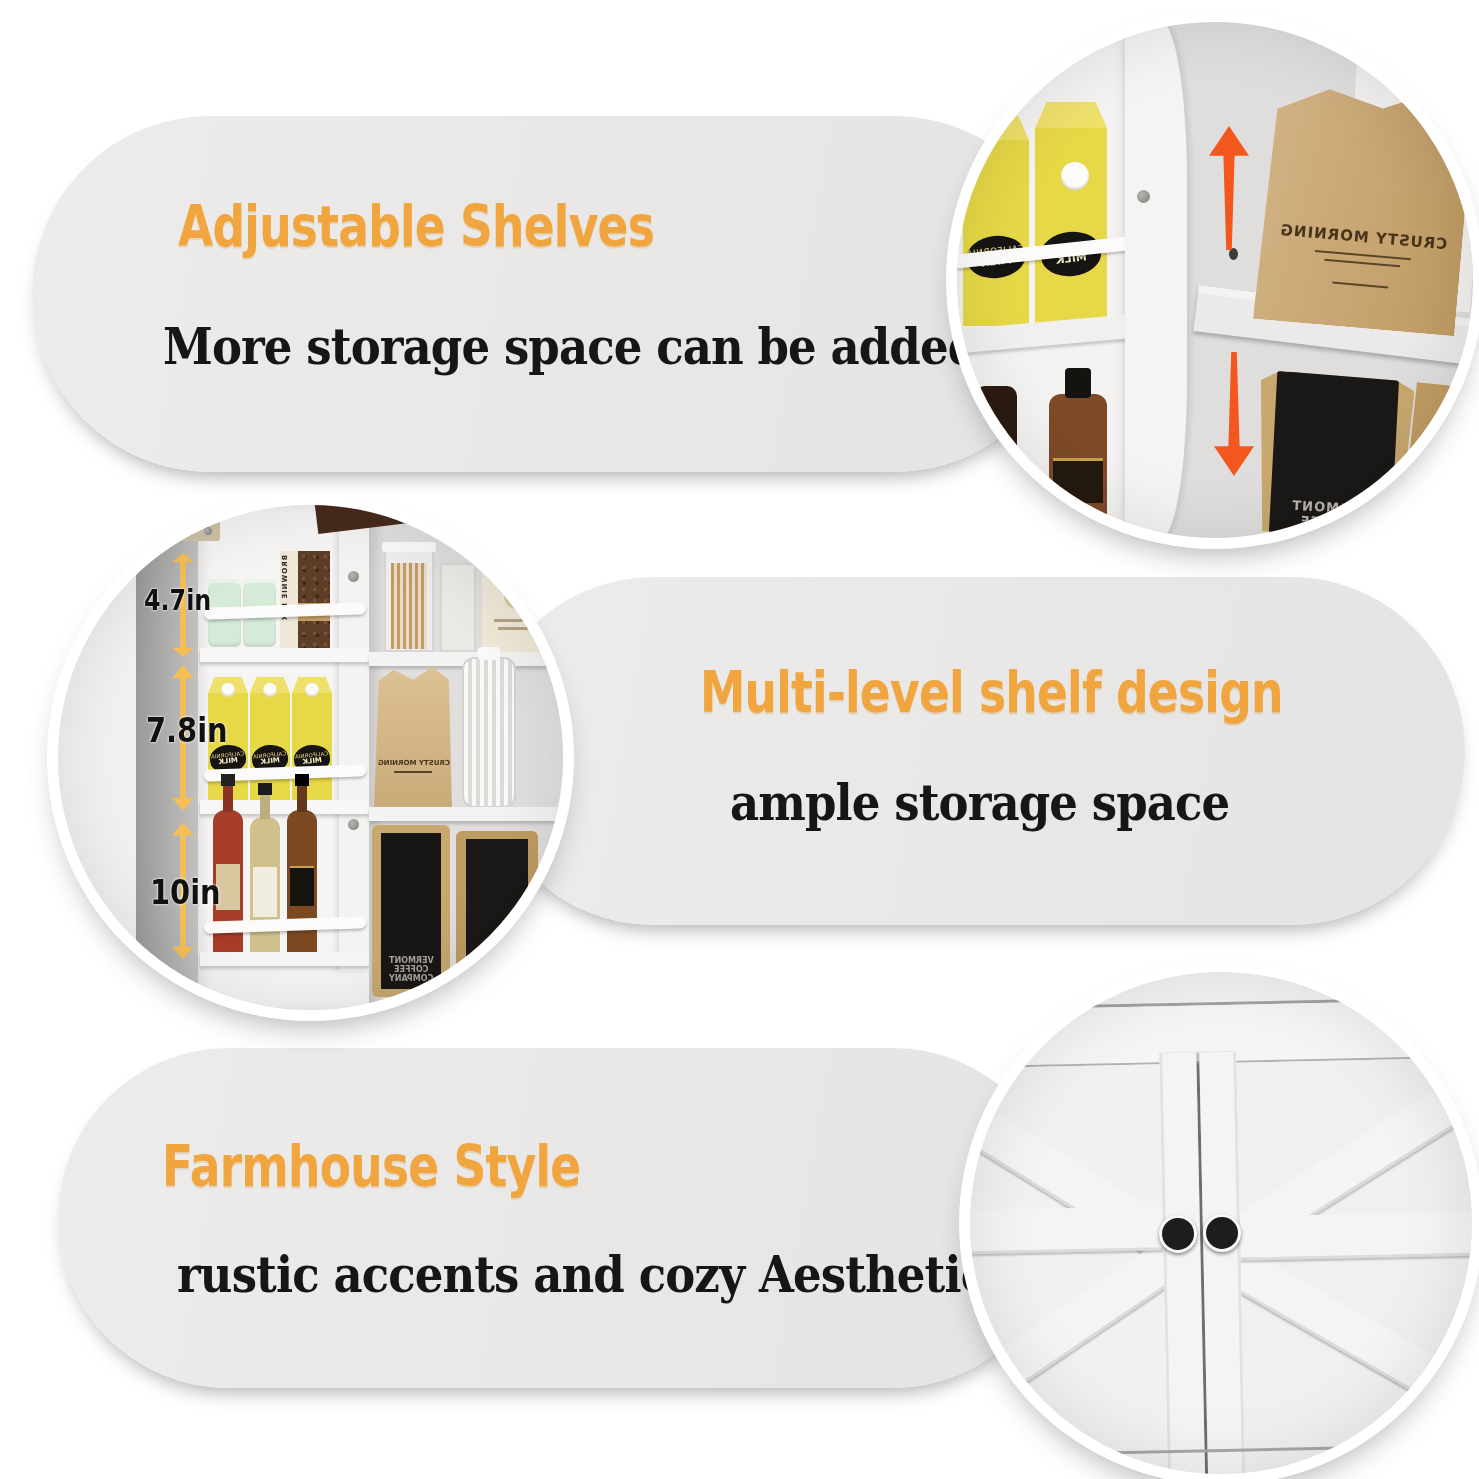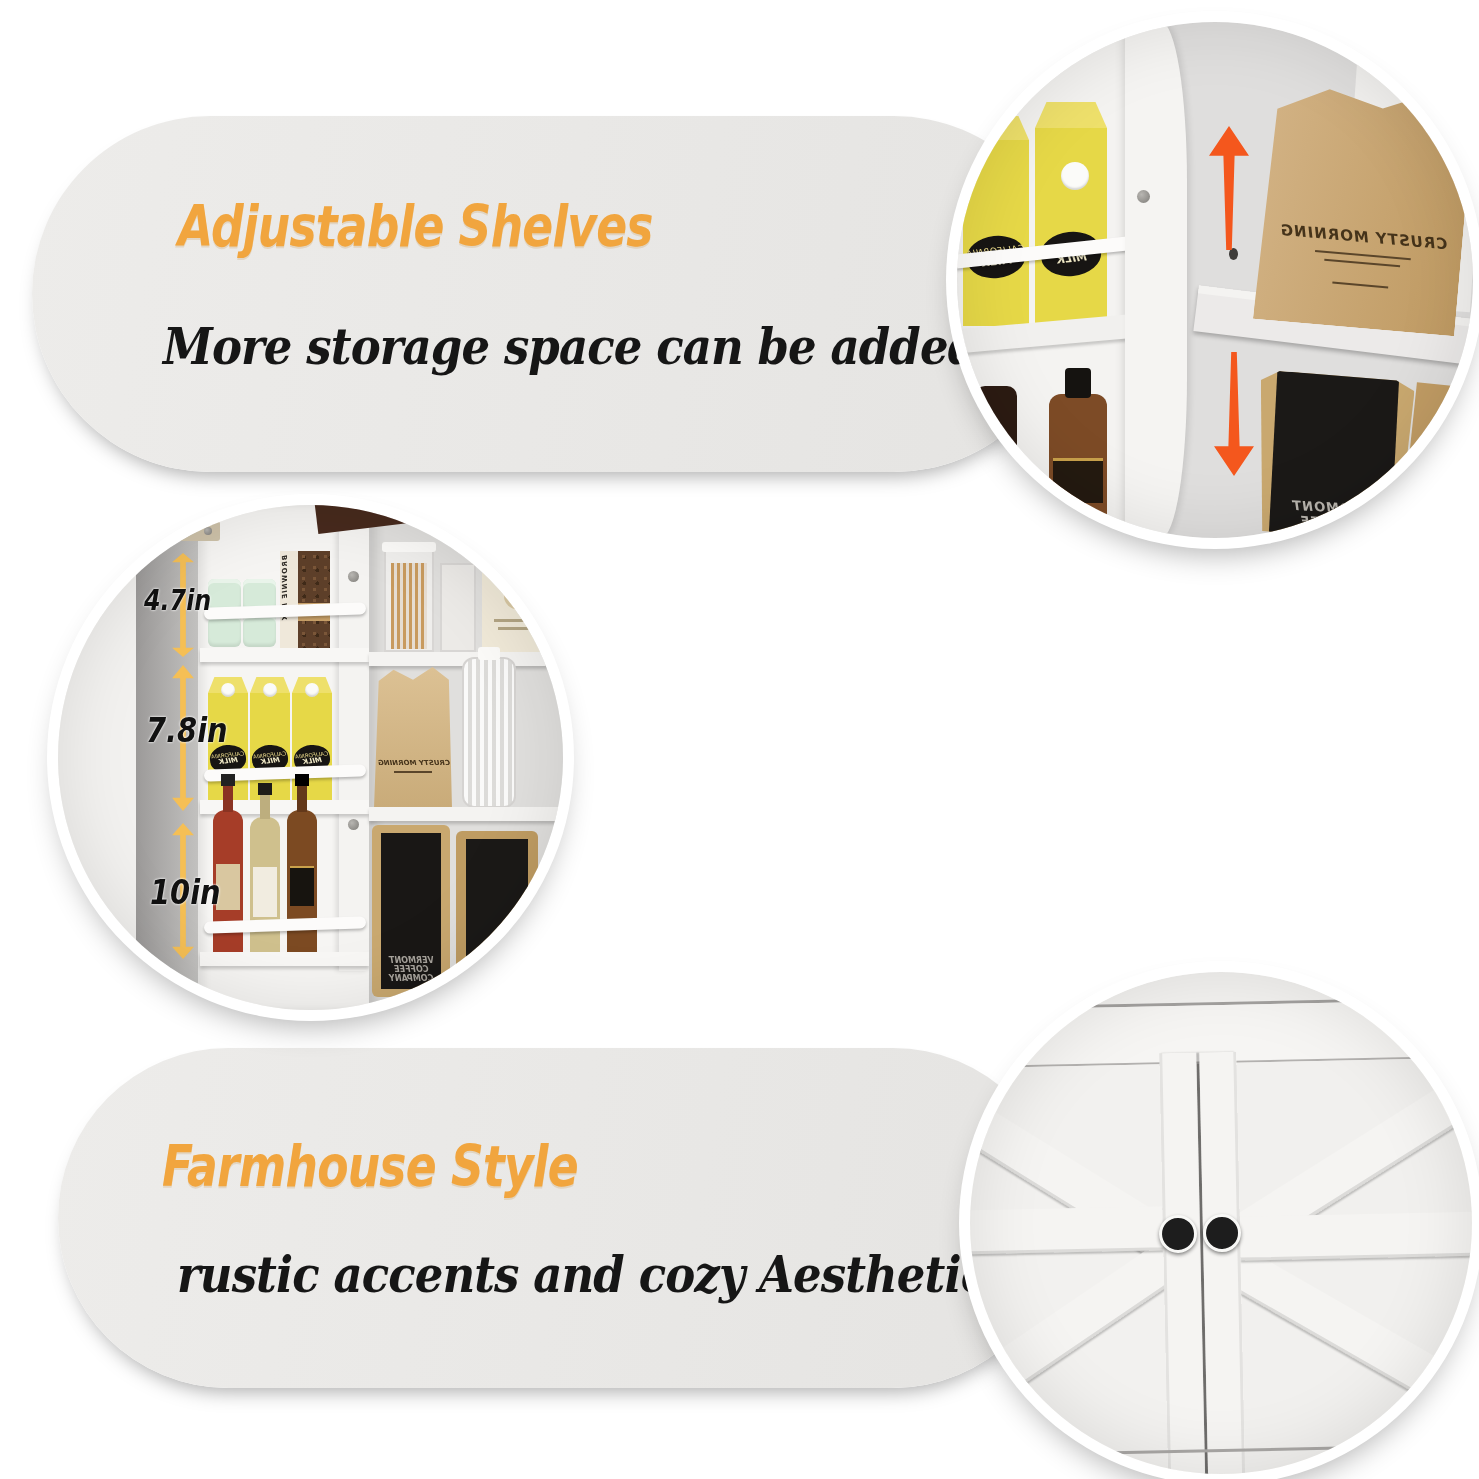--- a/index.html
+++ b/index.html
@@ -7,21 +7,21 @@
     --text-black:#161616;
     --pill-bg:#e8e7e5;
     --arrow-red:#f4571d;
     --measure-arrow-yellow:#f5bf55;
     --carton-yellow:#e6d847;
     --kraft-tan:#c9a86f;
     --page-bg:#ffffff;
   }
   html,body{margin:0;padding:0;background:var(--page-bg);}
   .canvas{position:relative;width:1479px;height:1479px;background:var(--page-bg);overflow:hidden;
-          font-family:"DejaVu Sans","Liberation Sans",sans-serif;font-style:italic;}
+          font-family:"DejaVu Sans","Liberation Sans",sans-serif;}
   .abs{position:absolute;}
   .pill{position:absolute;background:linear-gradient(100deg,#edecea,#e5e4e2);
         box-shadow:0 12px 20px -9px rgba(0,0,0,.35);}
   .feat-title{position:absolute;font-weight:700;color:var(--accent-orange);font-size:57px;line-height:1;
         white-space:nowrap;transform:scaleX(.8);transform-origin:left top;letter-spacing:-1px;
         text-shadow:0 2px 0 rgba(190,120,20,.18);}
   .feat-sub{position:absolute;font-family:"DejaVu Serif","Liberation Serif",serif;font-weight:700;
         color:var(--text-black);font-size:50px;line-height:1;white-space:nowrap;
         transform:scaleX(.9);transform-origin:left top;letter-spacing:-1px;}
   .circle{position:absolute;border-radius:50%;overflow:hidden;background:#dfdedd;
@@ -59,20 +59,24 @@
 </head>
 <body>
 
 <div class="canvas">
 
   <div class="pill" style="left:32px;top:116px;width:1040px;height:356px;border-radius:178px;">
     <div class="feat-title" style="left:146px;top:82px;">Adjustable Shelves</div>
     <div class="feat-sub" style="left:131px;top:206px;">More storage space can be added</div>
   </div>
 
+  <div class="pill" style="left:480px;top:577px;width:985px;height:348px;border-radius:174px;">
+    <div class="feat-title" style="left:220px;top:87px;">Multi-level shelf design</div>
+    <div class="feat-sub" style="left:250px;top:201px;">ample storage space</div>
+  </div>
 
   <div class="pill" style="left:58px;top:1048px;width:1005px;height:340px;border-radius:170px;">
     <div class="feat-title" style="left:104px;top:90px;">Farmhouse Style</div>
     <div class="feat-sub" style="left:119px;top:202px;">rustic accents and cozy Aesthetic</div>
   </div>
 
   <div class="circle" style="left:957px;top:22px;width:516px;height:516px;">
 
     <div class="abs" style="left:0;top:0;width:168px;height:516px;background:#f4f3f1;box-shadow:inset -4px 0 7px rgba(0,0,0,.08);"></div>
     <div class="carton" style="left:6px;top:118px;width:66px;height:186px;">

